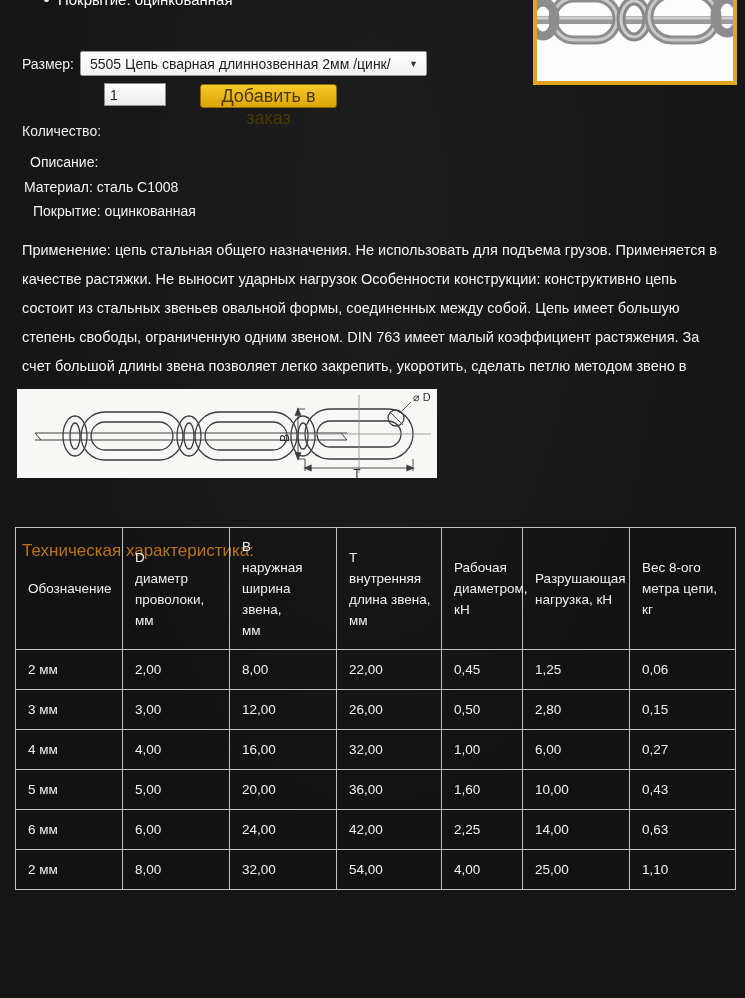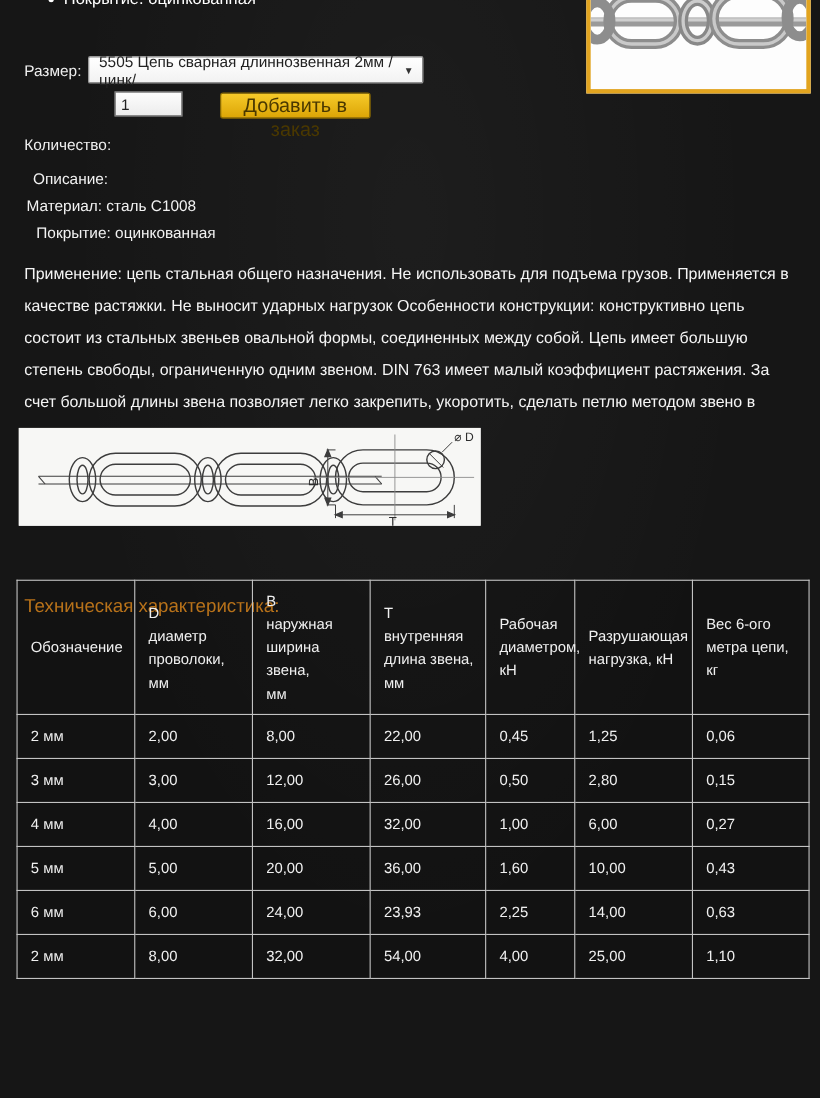--- a/index.html
+++ b/index.html
@@ -29,21 +29,21 @@
     position:absolute;left:533px;top:-20px;width:204px;height:105px;
     border:4px solid var(--accent);background:#fdfdfd;overflow:hidden;
   }
   .photo svg{display:block;}
 
   
   .lbl{position:absolute;font-size:14px;color:#efefef;}
   .size-label{left:22px;top:56px;}
   .qty-label{left:22px;top:87px;margin-top:36px;}
   .select{
-    position:absolute;left:80px;top:51px;width:305px;height:25px;
+    position:absolute;left:80px;top:51px;width:347px;height:25px;
     background:linear-gradient(#ffffff,#f2f2f2);
     border:1px solid #9a9a9a;border-radius:2px;
     display:flex;align-items:center;justify-content:space-between;
     color:#222;font-size:14px;padding:0 8px 0 9px;cursor:default;
   }
   .select .arrow{font-size:9px;color:#333;margin-left:6px;}
   .qty-input{
     position:absolute;left:104px;top:83px;width:62px;height:23px;
     background:linear-gradient(#fdfdfd,#ececec);
     border:1px solid #8f8f8f;color:#222;font-size:14px;
@@ -201,21 +201,21 @@
 мм</th>
         <th>T
 внутренняя
 длина звена,
 мм</th>
         <th>Рабочая
 диаметром,
 кН</th>
         <th>Разрушающая
 нагрузка, кН</th>
-        <th>Вес 6-ого
+        <th>Вес 8-ого
 метра цепи, кг</th>
       </tr>
     </thead>
     <tbody id="specs-body">
         <tr>
           <td>2 мм</td>
           <td>2,00</td>
           <td>8,00</td>
           <td>22,00</td>
           <td>0,45</td>
@@ -246,21 +246,21 @@
           <td>20,00</td>
           <td>36,00</td>
           <td>1,60</td>
           <td>10,00</td>
           <td>0,43</td>
         </tr>
         <tr>
           <td>6 мм</td>
           <td>6,00</td>
           <td>24,00</td>
-          <td>23,93</td>
+          <td>42,00</td>
           <td>2,25</td>
           <td>14,00</td>
           <td>0,63</td>
         </tr>
         <tr>
           <td>2 мм</td>
           <td>8,00</td>
           <td>32,00</td>
           <td>54,00</td>
           <td>4,00</td>

